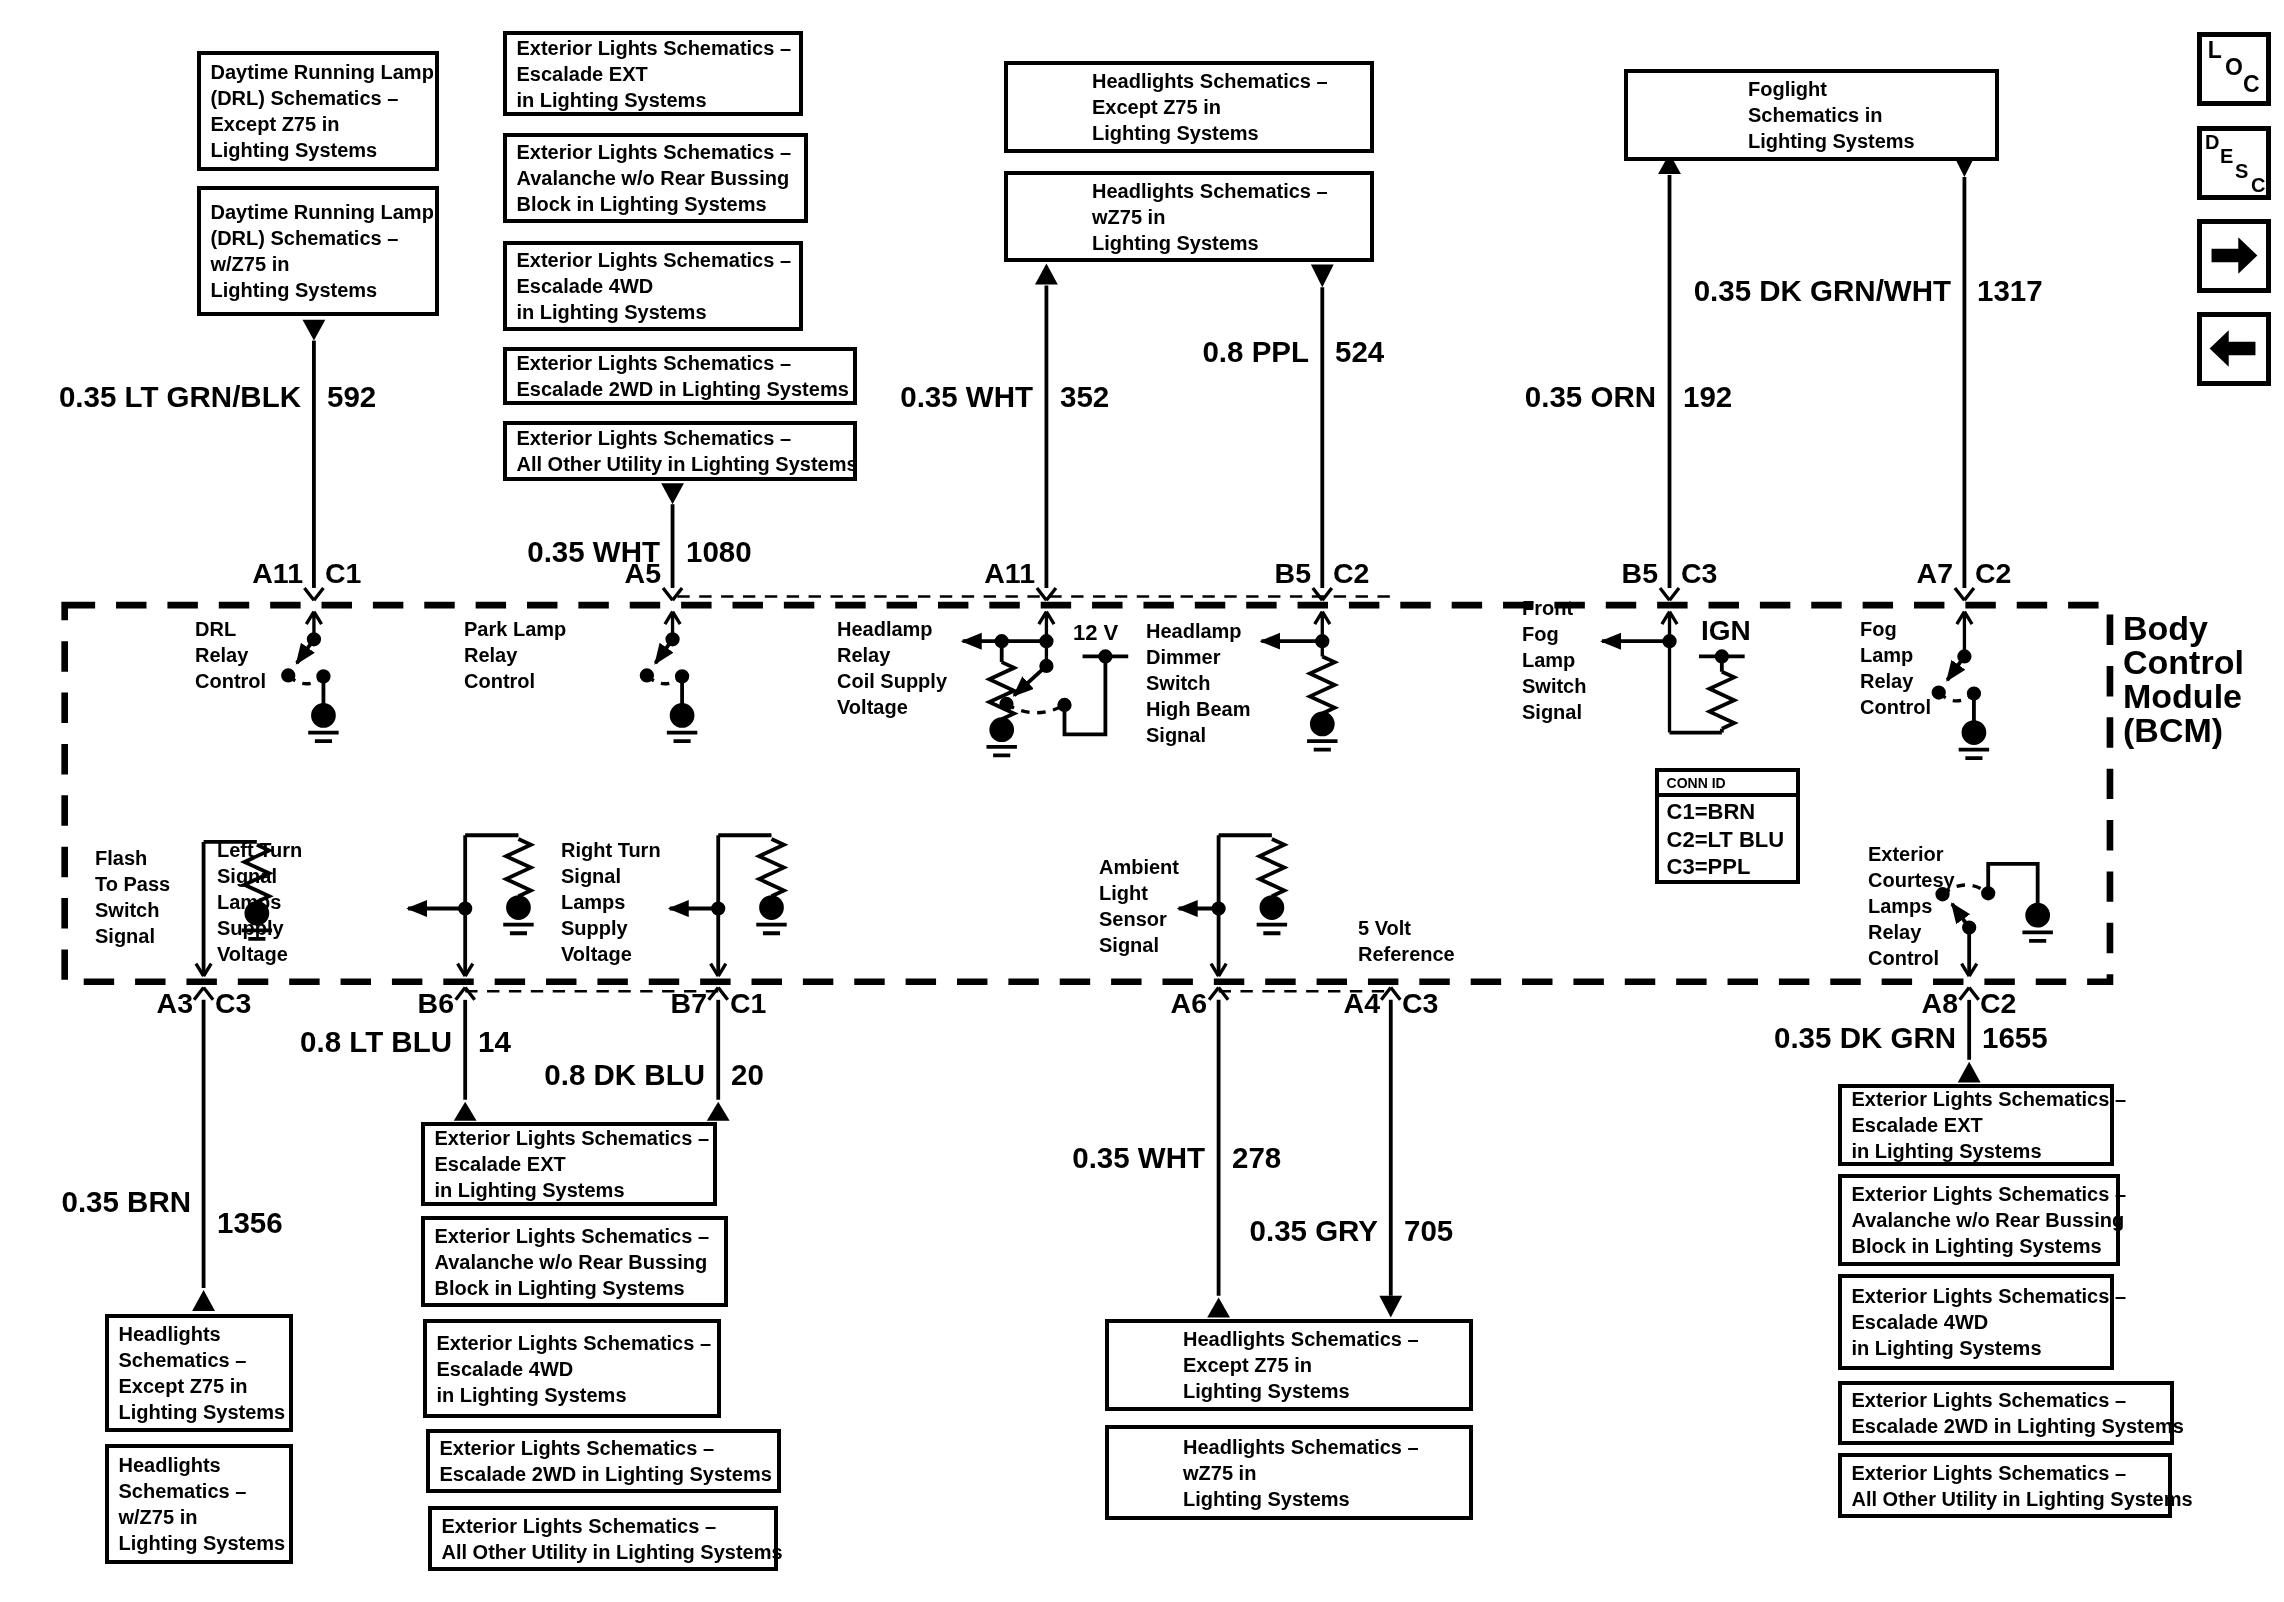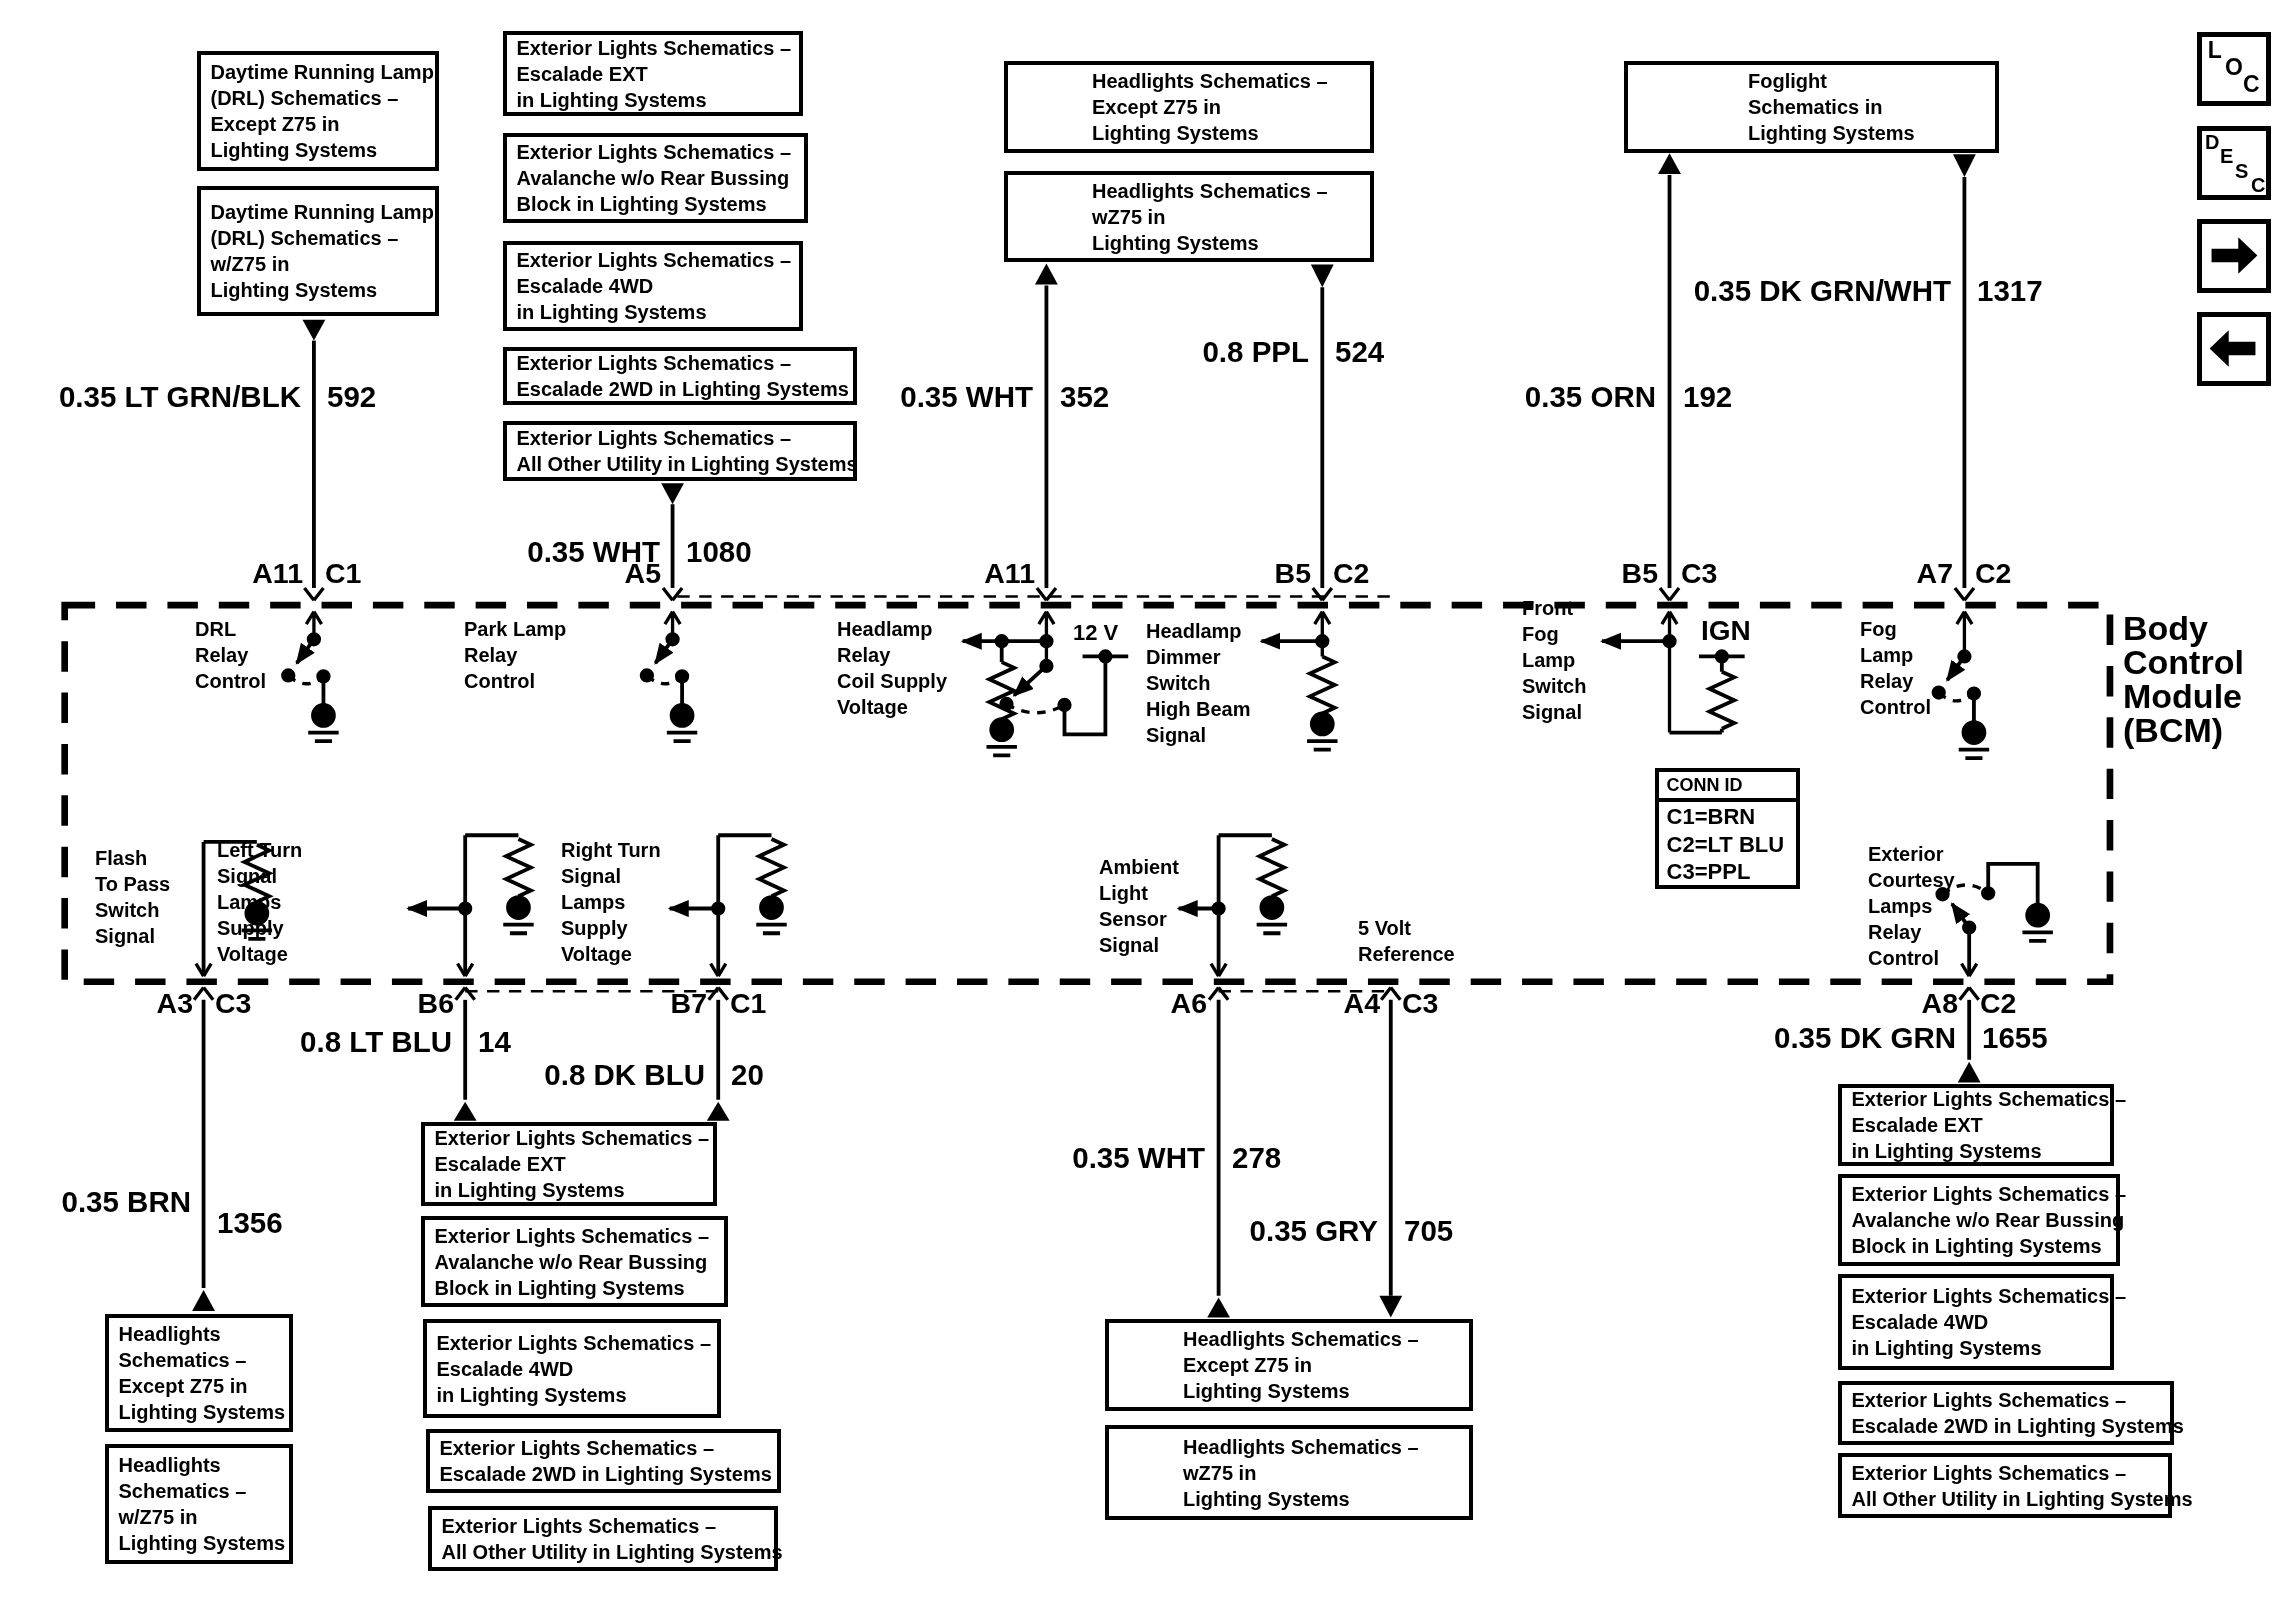--- a/index.html
+++ b/index.html
@@ -3,30 +3,30 @@
 <meta charset="utf-8">
 <style>
   html,body{margin:0;padding:0;background:#fff;}
   .stage{position:relative;width:2285px;height:1603px;background:#ffffff;
          font-family:"Liberation Sans",sans-serif;color:#000;overflow:hidden;}
   svg.wires{position:absolute;left:0;top:0;}
   .box{position:absolute;border:4.8px solid #000;background:#fff;display:flex;
        flex-direction:column;justify-content:center;padding:3.8px 9.5px;box-sizing:border-box;}
   .bl{font-size:20px;font-weight:700;line-height:26px;white-space:nowrap;}
   .padL88{padding-left:84px;}
-  .padL126{padding-left:120px;}
+  .padL126{padding-left:120px;margin-top:8px;}
   .padL78{padding-left:74px;}
   .wl{position:absolute;font-size:29.5px;font-weight:700;white-space:nowrap;}
   .wl.r{text-align:right;width:399px;}
   .pin{position:absolute;font-size:28.5px;font-weight:700;white-space:nowrap;}
   .pin.r{text-align:right;width:209px;}
   .ml{position:absolute;font-size:20px;font-weight:700;line-height:26px;white-space:nowrap;}
   .ml.big{font-size:34px;line-height:34px;}
   .conn{position:absolute;border:4.8px solid #000;background:#fff;box-sizing:border-box;}
-  .conn-h{font-size:18px;font-weight:700;padding:2.9px 7.6px 1.9px 7.6px;border-bottom:4.8px solid #000;}
+  .conn-h{font-size:14px;font-weight:700;padding:2.9px 7.6px 1.9px 7.6px;border-bottom:4.8px solid #000;}
   .conn-r{font-size:22px;font-weight:700;padding:1.9px 7.6px 0 7.6px;}
   .btn{position:absolute;width:74px;height:74px;border:5.7px solid #000;box-sizing:border-box;
        background:#fff;cursor:pointer;}
   .btn span{position:absolute;font-weight:700;font-size:23px;line-height:23px;}
 </style>
 </head>
 <body>
 
 <div class="stage">
 

